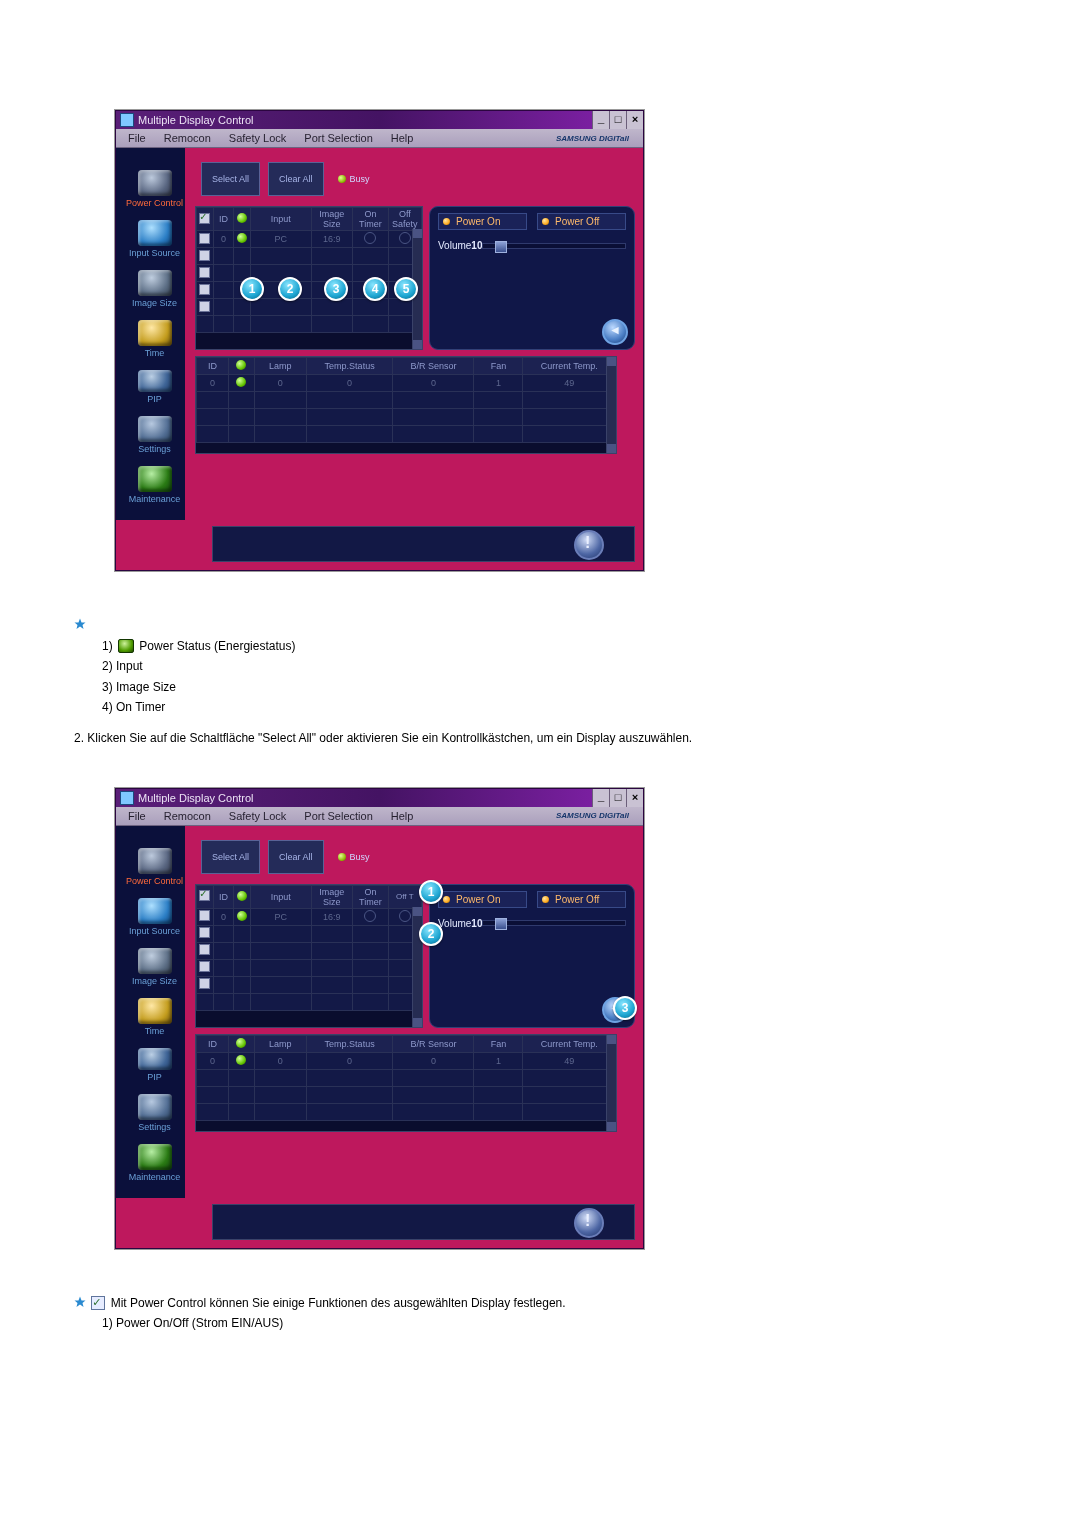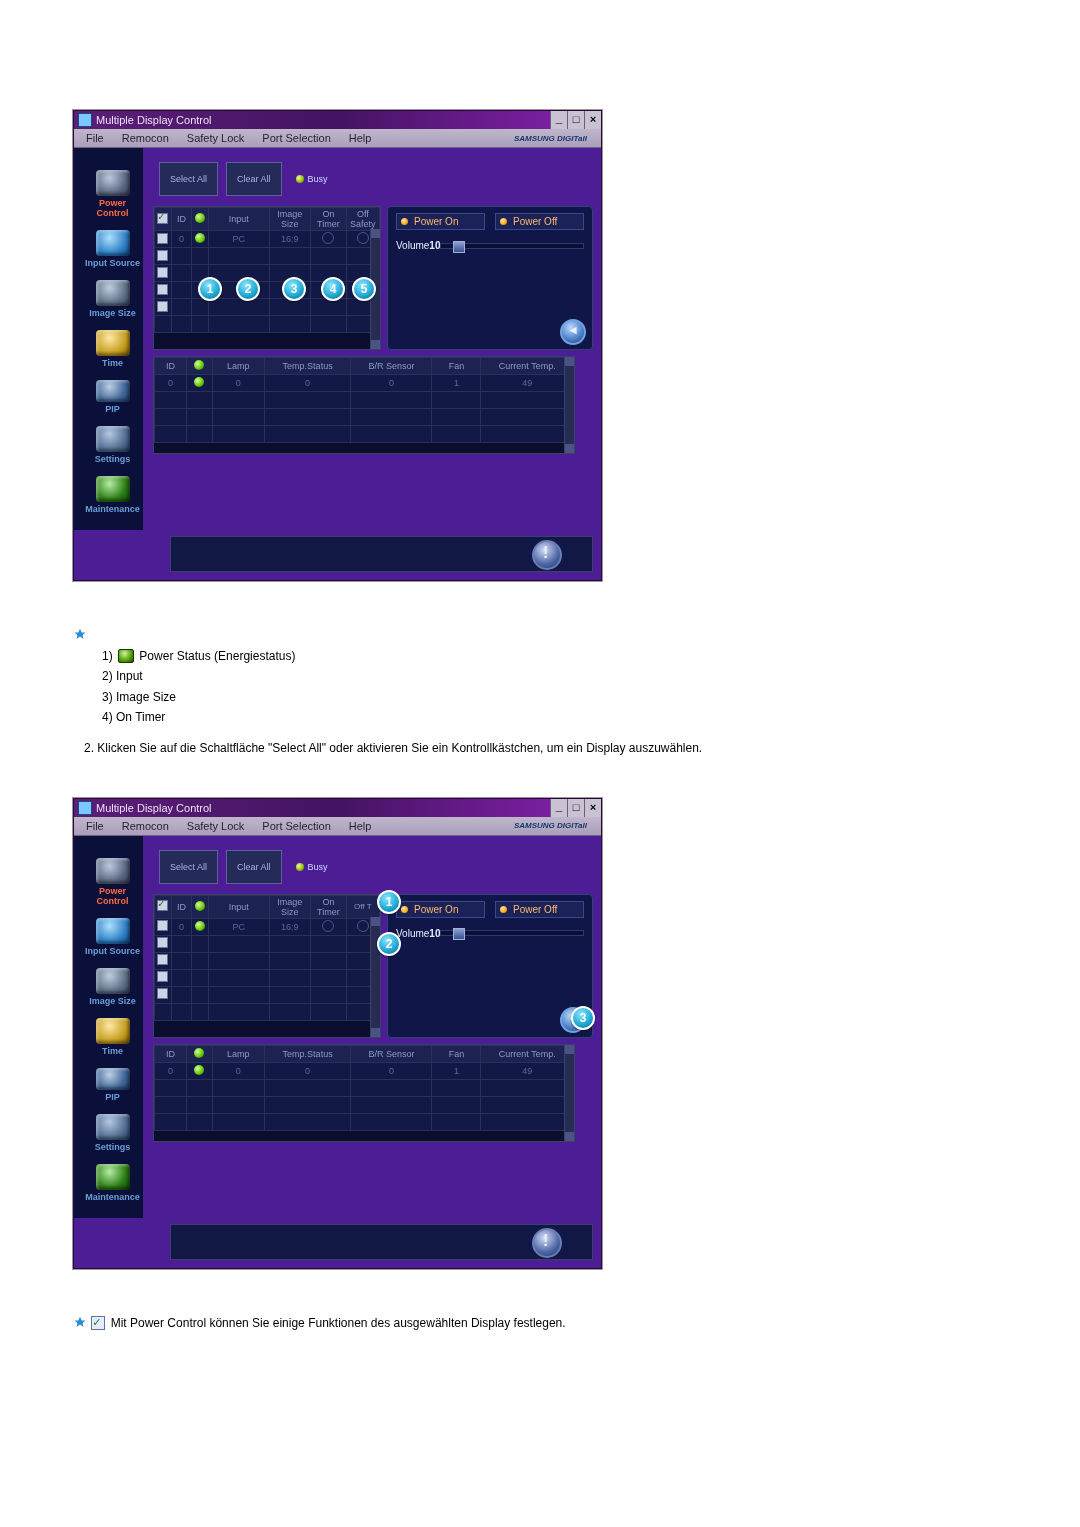--- a/index.html
+++ b/index.html
@@ -12,23 +12,23 @@
   }
   .page {
     width: 1080px;
     margin: 0 auto;
     padding-top: 110px;
     padding-bottom: 60px;
   }
   
   .mdc-window {
     width: 527px;
-    margin-left: 73px;
+    margin-left: 115px;
     border: 1px solid #2b0540;
-    background: #4c1d95;
+    background: #be185d;
     position: relative;
     box-shadow: 0 0 0 1px rgba(0,0,0,.4);
   }
   .mdc-titlebar {
     height: 18px;
     background: linear-gradient(to right, #5a1f78, #441363, #8722af);
     display: flex;
     align-items: stretch;
     color: #ece2f5;
     font-size: 11px;
@@ -84,21 +84,20 @@
     font-weight: bold;
   }
   .mdc-body {
     display: flex;
     align-items: stretch;
   }
   .mdc-sidebar {
     width: 86px;
     background: #0b103b;
     padding: 18px 0 8px 8px;
-    font-weight: bold;
   }
   .sb-item {
     text-align: center;
     padding: 4px 0 8px 0;
   }
   .sb-item .sb-icon {
     width: 34px; height: 26px;
     margin: 0 auto 2px auto;
     border-radius: 4px;
     background: radial-gradient(circle at 40% 30%, #a6d0ff, #3b76ba 60%, #1a3e72);
@@ -238,21 +237,21 @@
     font-size: 12px;
     display: flex;
     align-items: center;
     justify-content: center;
     box-shadow: 0 1px 2px rgba(0,0,0,.5);
   }
   
   .ctrl-panel {
     flex: 1;
     border: 1px solid #324076;
-    border-radius: 4px;
+    border-radius: 9px;
     background: #101748;
     padding: 6px 8px;
     color: #e5ebff;
     display: flex;
     flex-direction: column;
     gap: 10px;
     position: relative;
     min-width: 188px;
   }
   .ctrl-row {
@@ -380,21 +379,20 @@
     margin: 0 2px;
   }
   .note-block .mini-check::after {
     content: "✓";
     position: absolute;
     left: 0; top: -3px;
     font-size: 11px;
     color: #2a6f2a;
   }
   .note-block .sub {
-    margin-left: 10px;
   }
 </style>
 </head>
 <body>
 
 <div class="page">
 
   <div class="mdc-window">
     <div class="mdc-titlebar">
       <div class="title">
@@ -901,15 +899,18 @@
   </div>
 
   <div class="note-block">
     <span class="star">
       <svg viewBox="0 0 24 24">
           <polygon points="12,1 15,9 23,9 17,14 19,22 12,17 5,22 7,14 1,9 9,9" fill="#2a8ad0"></polygon>
         </svg>
     </span>
     <span class="mini-check"></span>
     <span>Mit Power Control können Sie einige Funktionen des ausgewählten Display festlegen.</span>
+    <ol>
+      <li>1)  Power On/Off (Strom EIN/AUS)</li>
+    </ol>
   </div>
 
 </div>
 
 </body></html>

